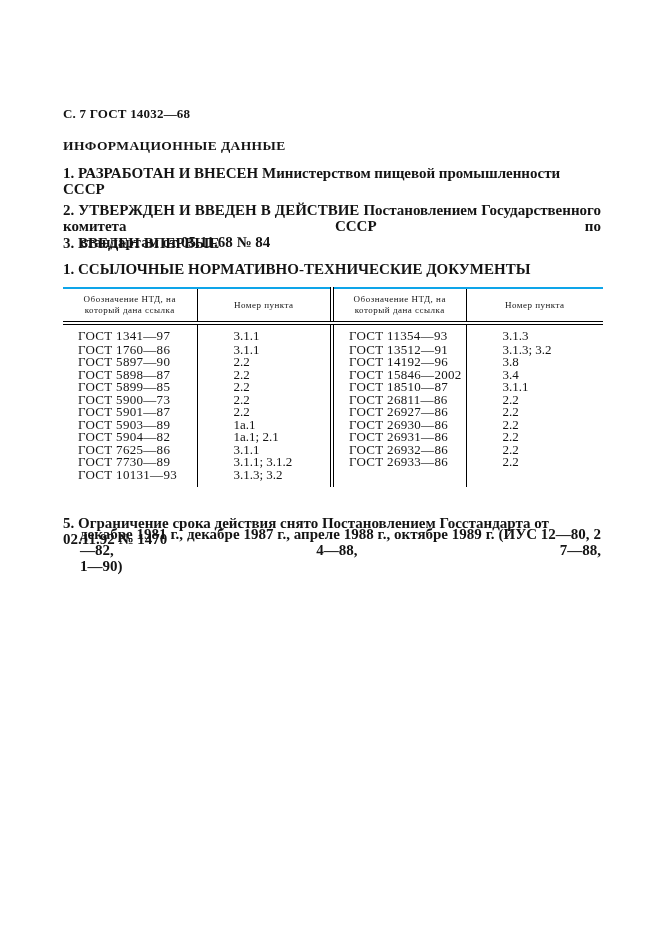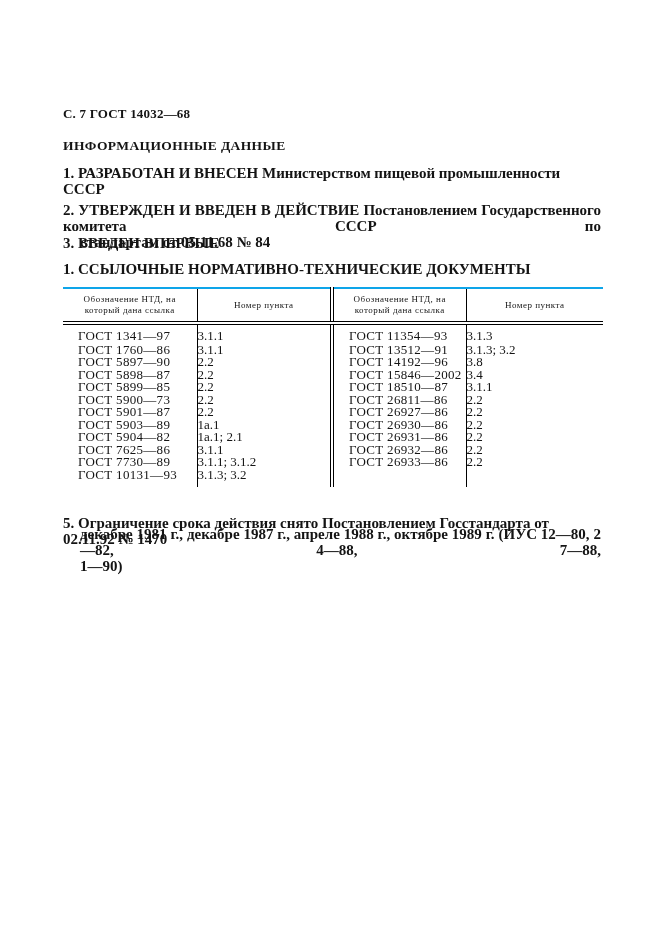--- a/index.html
+++ b/index.html
@@ -76,21 +76,21 @@
   }
   .ref-table tbody td {
     font-size: 13px;
     height: 12.5px;
     line-height: 12.5px;
     padding: 0;
     white-space: nowrap;
     overflow: hidden;
   }
   .ref-table tbody td.c-gost { padding-left: 15px; letter-spacing: 0.3px; }
-  .ref-table tbody td.c-num  { }
+  .ref-table tbody td.c-num  { padding-left: 36px; }
   .ref-table tbody tr.first td { padding-top: 3px; height: 15.5px; }
   .ref-table tbody tr.spacer td { height: 6px; }
 </style>
 </head>
 <body>
 
 <div class="page">
 
   <div class="doc-header">С. 7 ГОСТ 14032—68</div>
 

